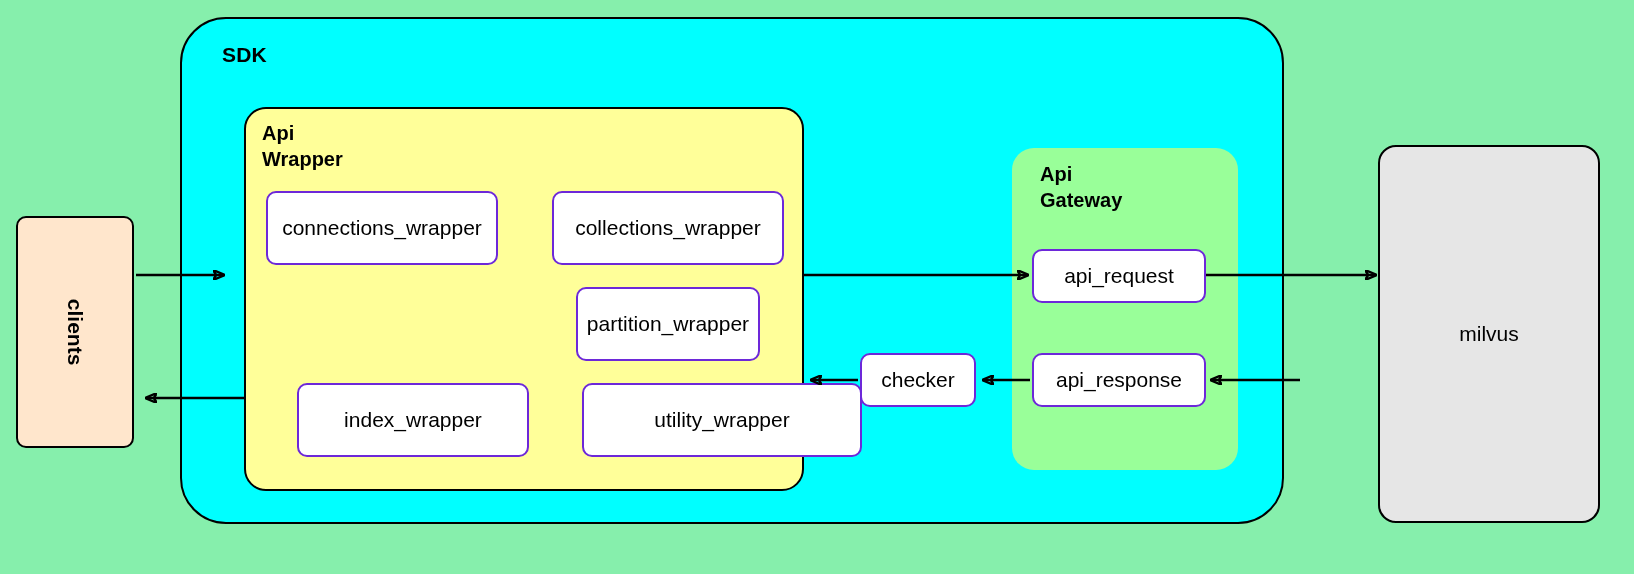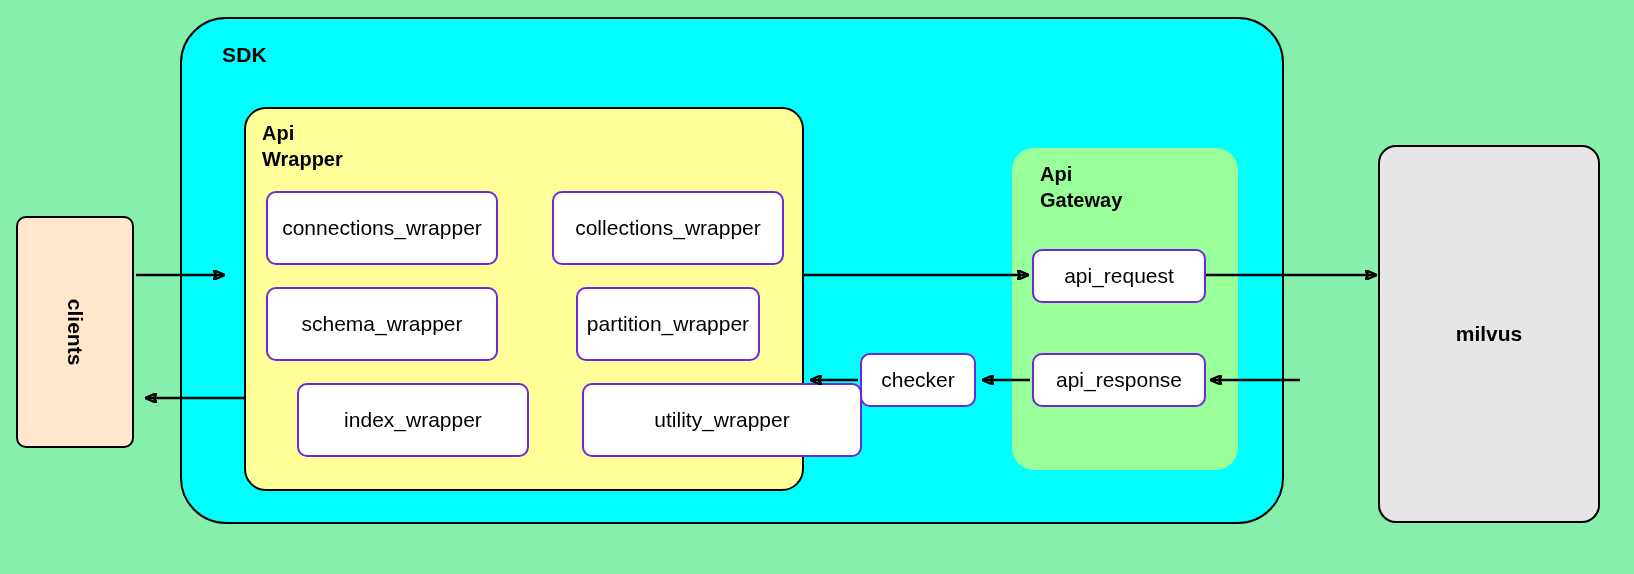--- a/index.html
+++ b/index.html
@@ -143,21 +143,21 @@
   
   #milvus-box {
     left: 1378px;
     top: 145px;
     width: 222px;
     height: 378px;
     background: #E6E6E6;
     border: 2px solid #000000;
     border-radius: 18px;
     font-size: 21px;
-    font-weight: bold;
+    font-weight: normal;
   }
 
   
   #connectors {
     position: absolute;
     left: 0;
     top: 0;
     width: 1634px;
     height: 574px;
     pointer-events: none;
@@ -185,23 +185,20 @@
   <div class="node" id="api-gateway-group">
     <span id="api-gateway-title" class="label">Api
 Gateway</span>
   </div>
 
   <div class="node leaf-box" id="connections-wrapper">
     <span class="label">connections_wrapper</span>
   </div>
   <div class="node leaf-box" id="collections-wrapper">
     <span class="label">collections_wrapper</span>
-  </div>
-  <div class="node leaf-box" id="schema-wrapper">
-    <span class="label">schema_wrapper</span>
   </div>
   <div class="node leaf-box" id="partition-wrapper">
     <span class="label">partition_wrapper</span>
   </div>
   <div class="node leaf-box" id="index-wrapper">
     <span class="label">index_wrapper</span>
   </div>
   <div class="node leaf-box" id="utility-wrapper">
     <span class="label">utility_wrapper</span>
   </div>

